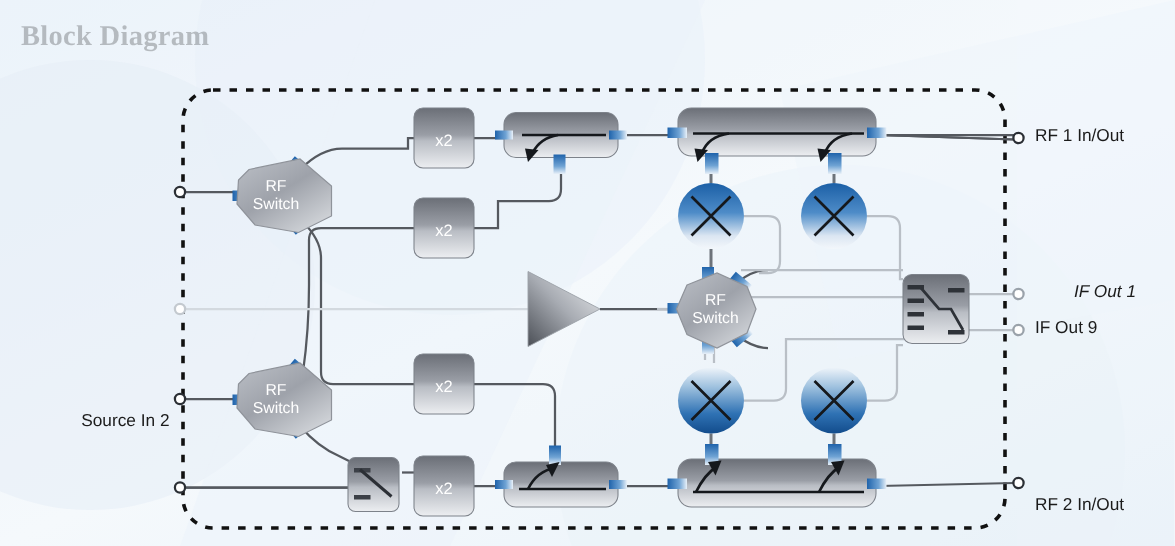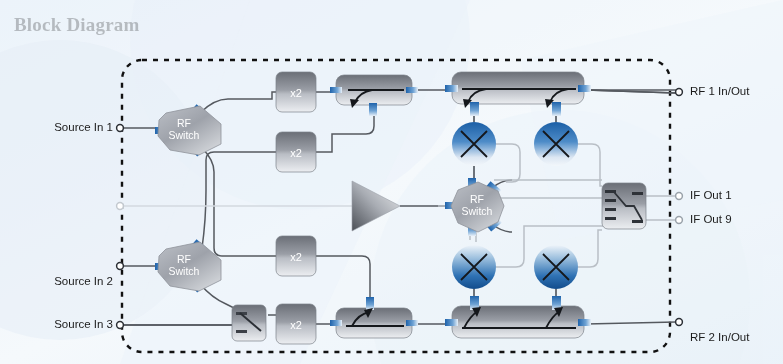--- a/index.html
+++ b/index.html
@@ -302,22 +302,20 @@
       <circle cx="120" cy="206" r="3.4" fill="#ffffff" stroke="#c3c9cf" stroke-width="1.5"></circle>
       <circle cx="120" cy="266" r="3.4" fill="#ffffff" stroke="#2b2f35" stroke-width="1.5"></circle>
       <circle cx="120" cy="325" r="3.4" fill="#ffffff" stroke="#2b2f35" stroke-width="1.5"></circle>
       <circle cx="679" cy="92" r="3.4" fill="#ffffff" stroke="#2b2f35" stroke-width="1.5"></circle>
       <circle cx="679" cy="196" r="3.4" fill="#ffffff" stroke="#9aa2aa" stroke-width="1.5"></circle>
       <circle cx="679" cy="220" r="3.4" fill="#ffffff" stroke="#9aa2aa" stroke-width="1.5"></circle>
       <circle cx="679" cy="322" r="3.4" fill="#ffffff" stroke="#2b2f35" stroke-width="1.5"></circle>
     </g>
   </svg>
 
-  <div class="lbl l" style="left:10px;top:121px;width:103px;">Source In 1</div>
   <div class="lbl l" style="left:10px;top:259px;width:103px;margin-top:16px;">Source In 2</div>
-  <div class="lbl l" style="left:10px;top:318px;width:103px;">Source In 3</div>
 
   <div class="lbl r" style="left:690px;top:85px;">RF 1 In/Out</div>
-  <div class="lbl r" style="left:690px;top:189px;">IF Out 1</div>
+  <div class="lbl r" style="left:716px;top:189px;font-style:italic;">IF Out 1</div>
   <div class="lbl r" style="left:690px;top:213px;">IF Out 9</div>
   <div class="lbl r" style="left:690px;top:331px;">RF 2 In/Out</div>
 
 </div>
 
 </body></html>

